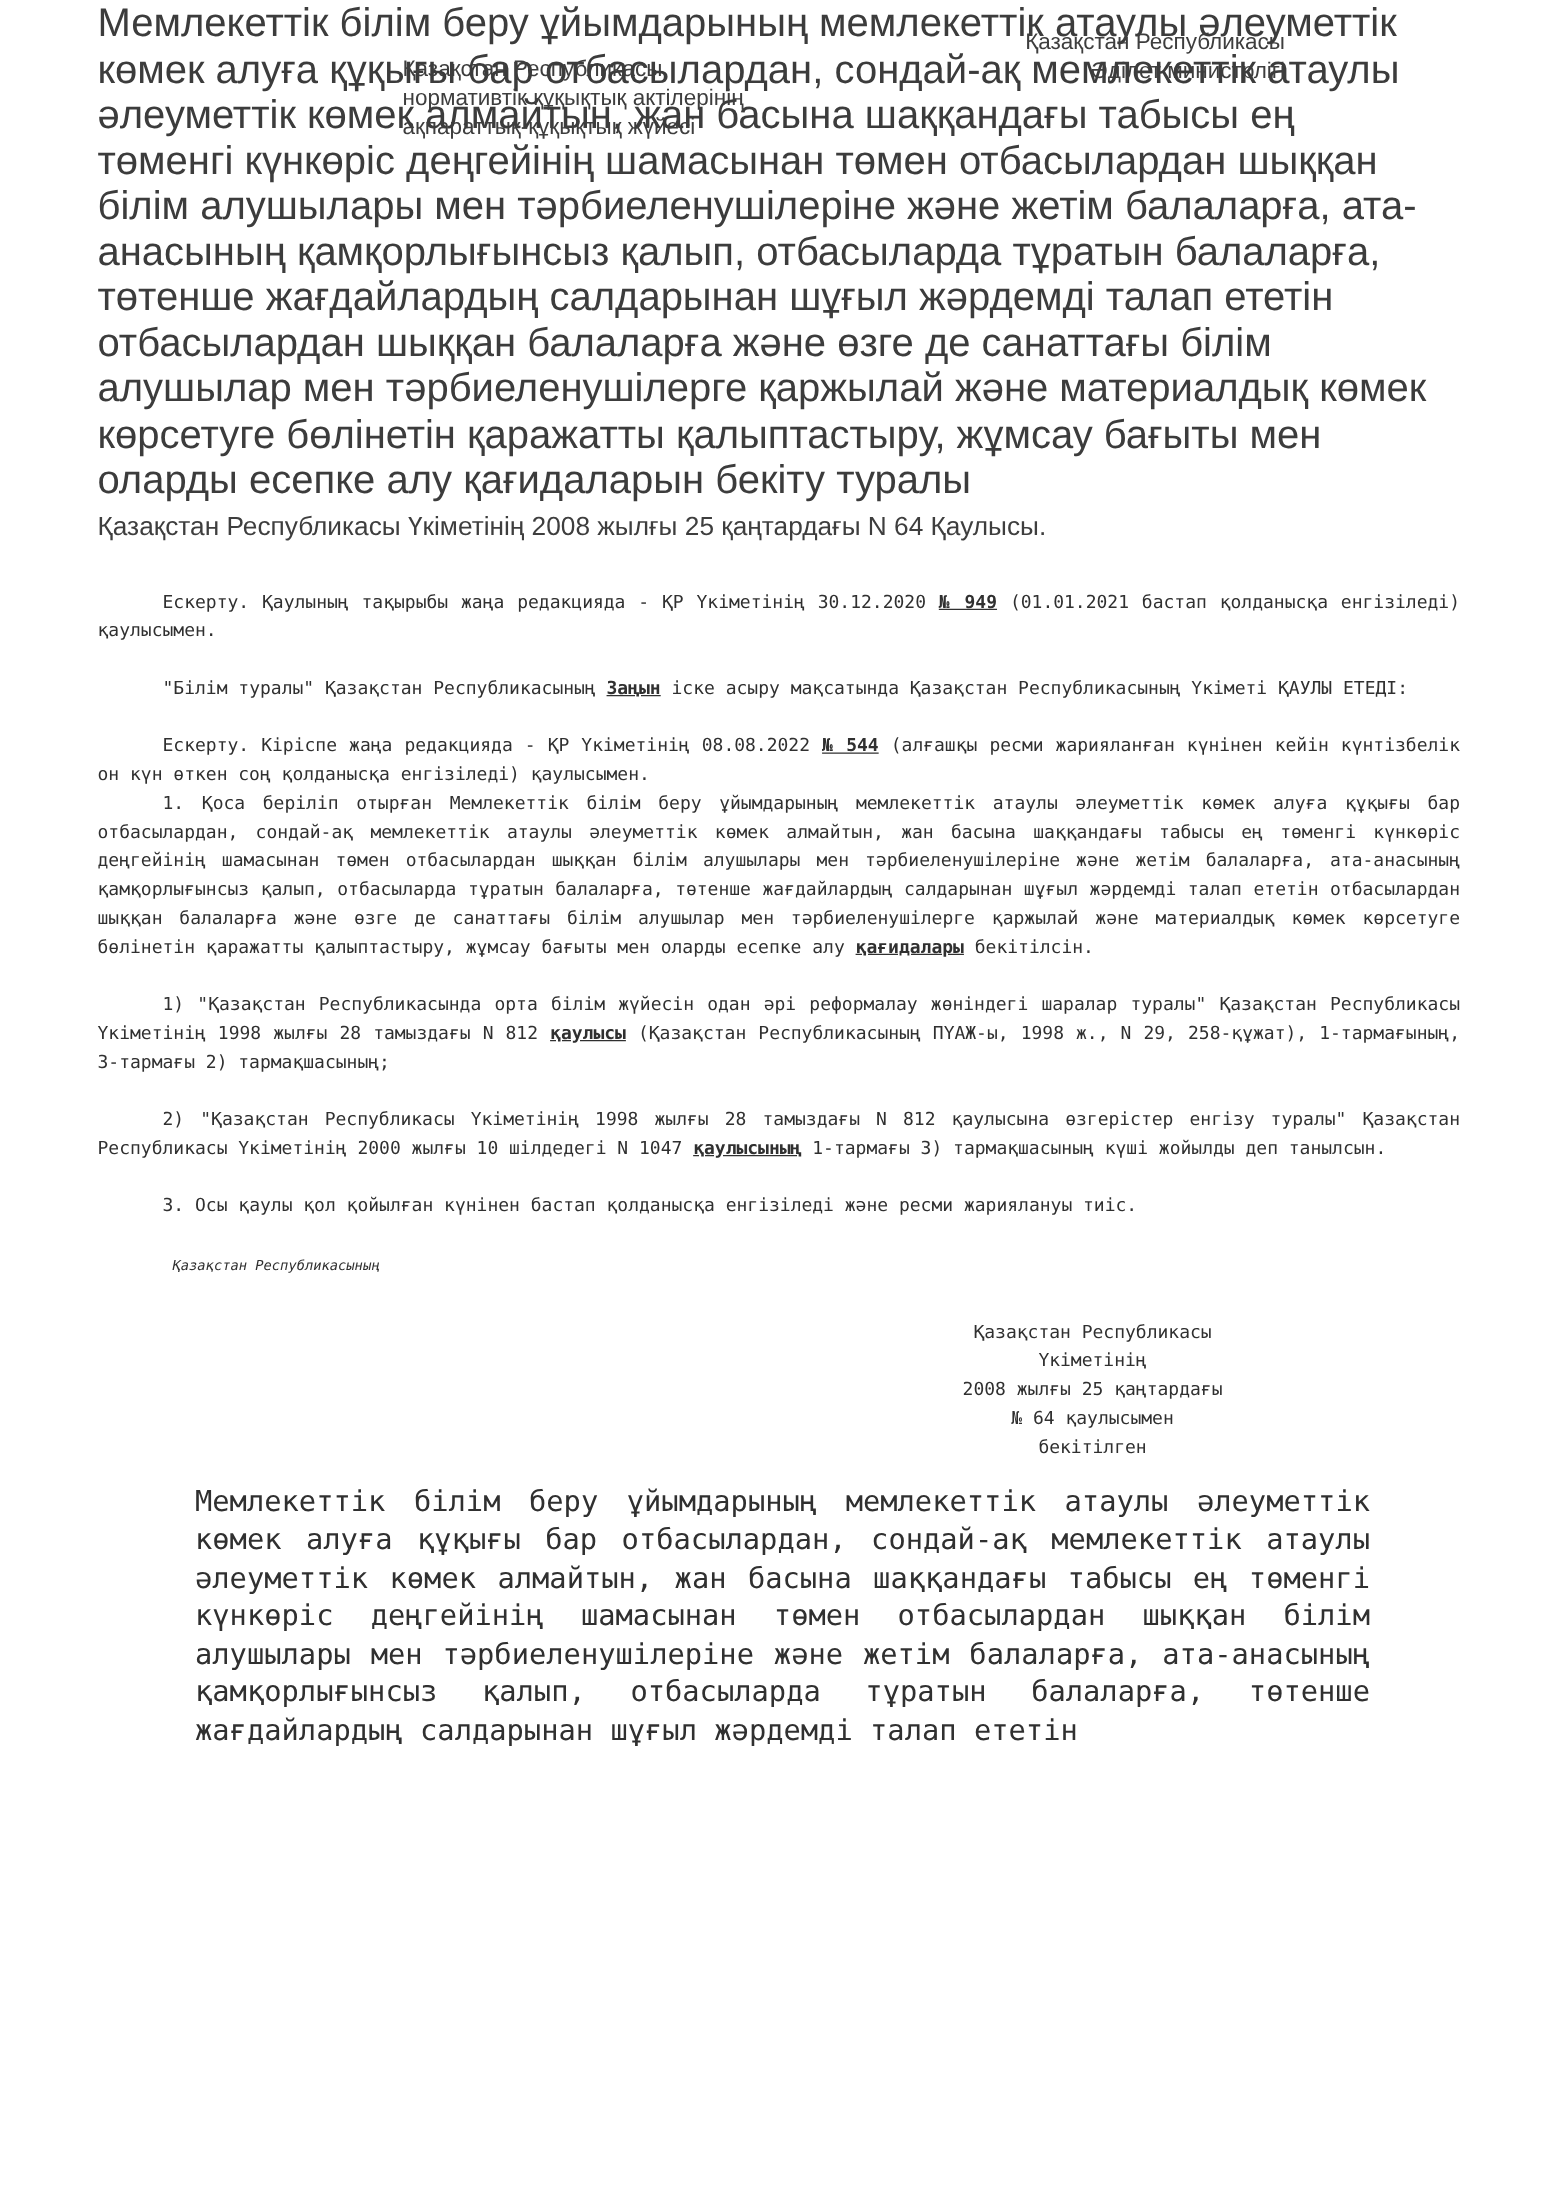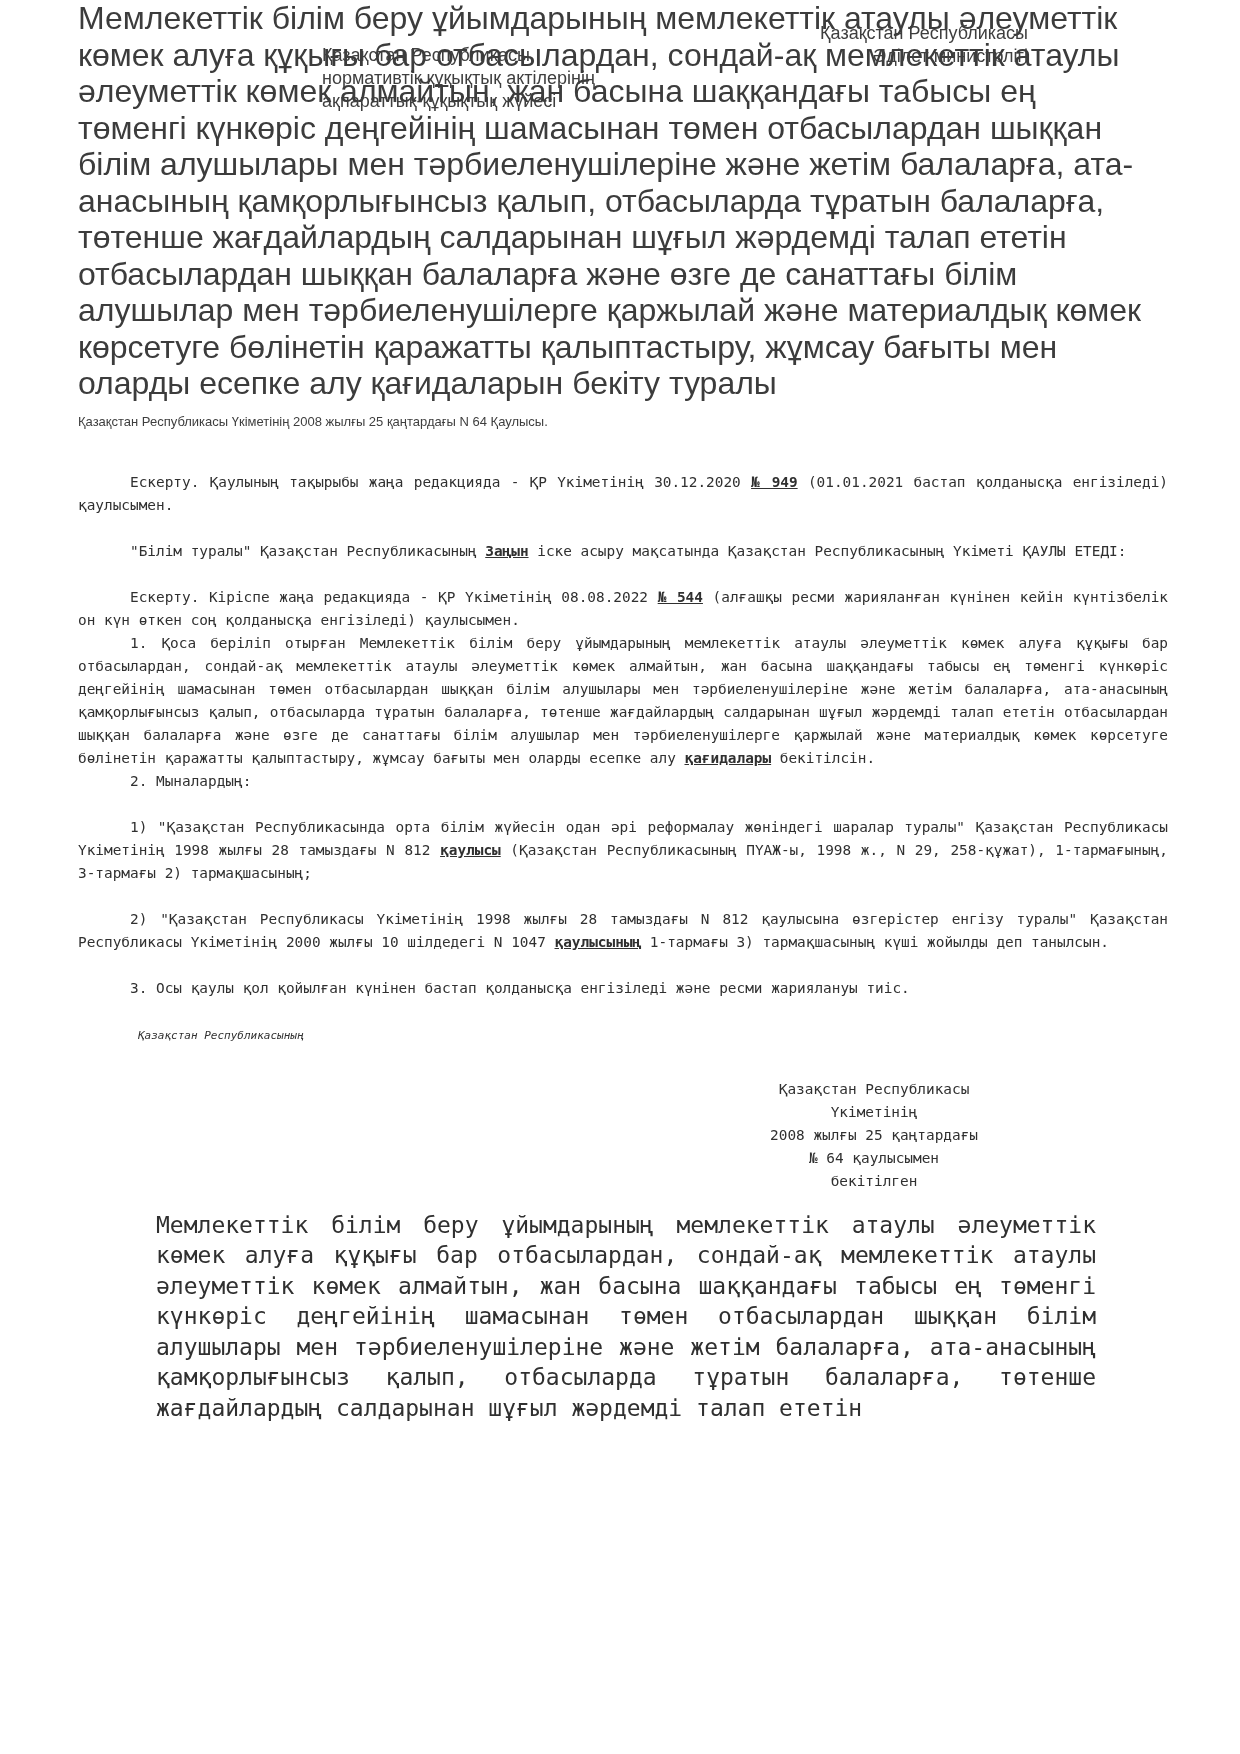--- a/index.html
+++ b/index.html
@@ -22,21 +22,21 @@
   .hdr-right .grp2 { margin-top:22px; }
   
   .content { }
   h1.doc-title {
     margin:0 0 0 78px; width:1070px;
     font-family:"Liberation Sans", sans-serif; font-weight:400;
     font-size:32px; line-height:36.5px; color:#3c3c3c;
   }
   .doc-subtitle {
     margin:9px 0 0 78px;
-    font-family:"Liberation Sans", sans-serif; font-size:13px; line-height:22px;
+    font-family:"Liberation Sans", sans-serif; font-size:21px; line-height:22px;
     color:#3e3e3e;
   }
   
   .body {
     margin:38px 72px 0 78px; 
     font-family:"DejaVu Sans Mono", "Liberation Mono", monospace;
     font-size:14.4px; line-height:23px; color:#303030;
     text-align:justify;
   }
   .body p { margin:0; text-indent:52px; }
@@ -89,21 +89,20 @@
 
       <p><span>Ескерту. Қаулының тақырыбы жаңа редакцияда - ҚР Үкіметінің 30.12.2020 </span><a class="doclink">№ 949</a><span> (01.01.2021 бастап қолданысқа енгізіледі) қаулысымен.</span></p>
 
       <p class="spaced"><span>"Білім туралы" Қазақстан Республикасының </span><a class="doclink">Заңын</a><span> іске асыру мақсатында Қазақстан Республикасының Үкіметі </span><span class="b">ҚАУЛЫ ЕТЕДІ:</span></p>
 
       <p class="spaced"><span>Ескерту. Кіріспе жаңа редакцияда - ҚР Үкіметінің 08.08.2022 </span><a class="doclink">№ 544</a><span> (алғашқы ресми жарияланған күнінен кейін күнтізбелік он күн өткен соң қолданысқа енгізіледі) қаулысымен.</span></p>
 
       <p><span>1. Қоса беріліп отырған Мемлекеттік білім беру ұйымдарының мемлекеттік атаулы әлеуметтік көмек алуға құқығы бар отбасылардан, сондай-ақ мемлекеттік атаулы әлеуметтік көмек алмайтын, жан басына шаққандағы табысы ең төменгі күнкөріс деңгейінің шамасынан төмен отбасылардан шыққан білім алушылары мен тәрбиеленушілеріне және жетім балаларға, ата-анасының қамқорлығынсыз қалып, отбасыларда тұратын балаларға, төтенше жағдайлардың салдарынан шұғыл жәрдемді талап ететін отбасылардан шыққан балаларға және өзге де санаттағы білім алушылар мен тәрбиеленушілерге қаржылай және материалдық көмек көрсетуге бөлінетін қаражатты қалыптастыру, жұмсау бағыты мен оларды есепке алу </span><a class="doclink">қағидалары</a><span> бекітілсін.</span></p>
 
 
-      <p>2. Мыналардың:</p>
 
       <p class="spaced"><span>1) "Қазақстан Республикасында орта білім жүйесін одан әрі реформалау жөніндегі шаралар туралы" Қазақстан Республикасы Үкіметінің 1998 жылғы 28 тамыздағы N 812 </span><a class="doclink">қаулысы</a><span> (Қазақстан Республикасының ПҮАЖ-ы, 1998 ж., N 29, 258-құжат), 1-тармағының, 3-тармағы 2) тармақшасының;</span></p>
 
       <p class="spaced"><span>2) "Қазақстан Республикасы Үкіметінің 1998 жылғы 28 тамыздағы N 812 қаулысына өзгерістер енгізу туралы" Қазақстан Республикасы Үкіметінің 2000 жылғы 10 шілдедегі N 1047 </span><a class="doclink">қаулысының</a><span> 1-тармағы 3) тармақшасының күші жойылды деп танылсын.</span></p>
 
       <p class="spaced">3. Осы қаулы қол қойылған күнінен бастап қолданысқа енгізіледі және ресми жариялануы тиіс.</p>
 
       <div class="sig">
         <div>Қазақстан Республикасының</div>
       </div>

